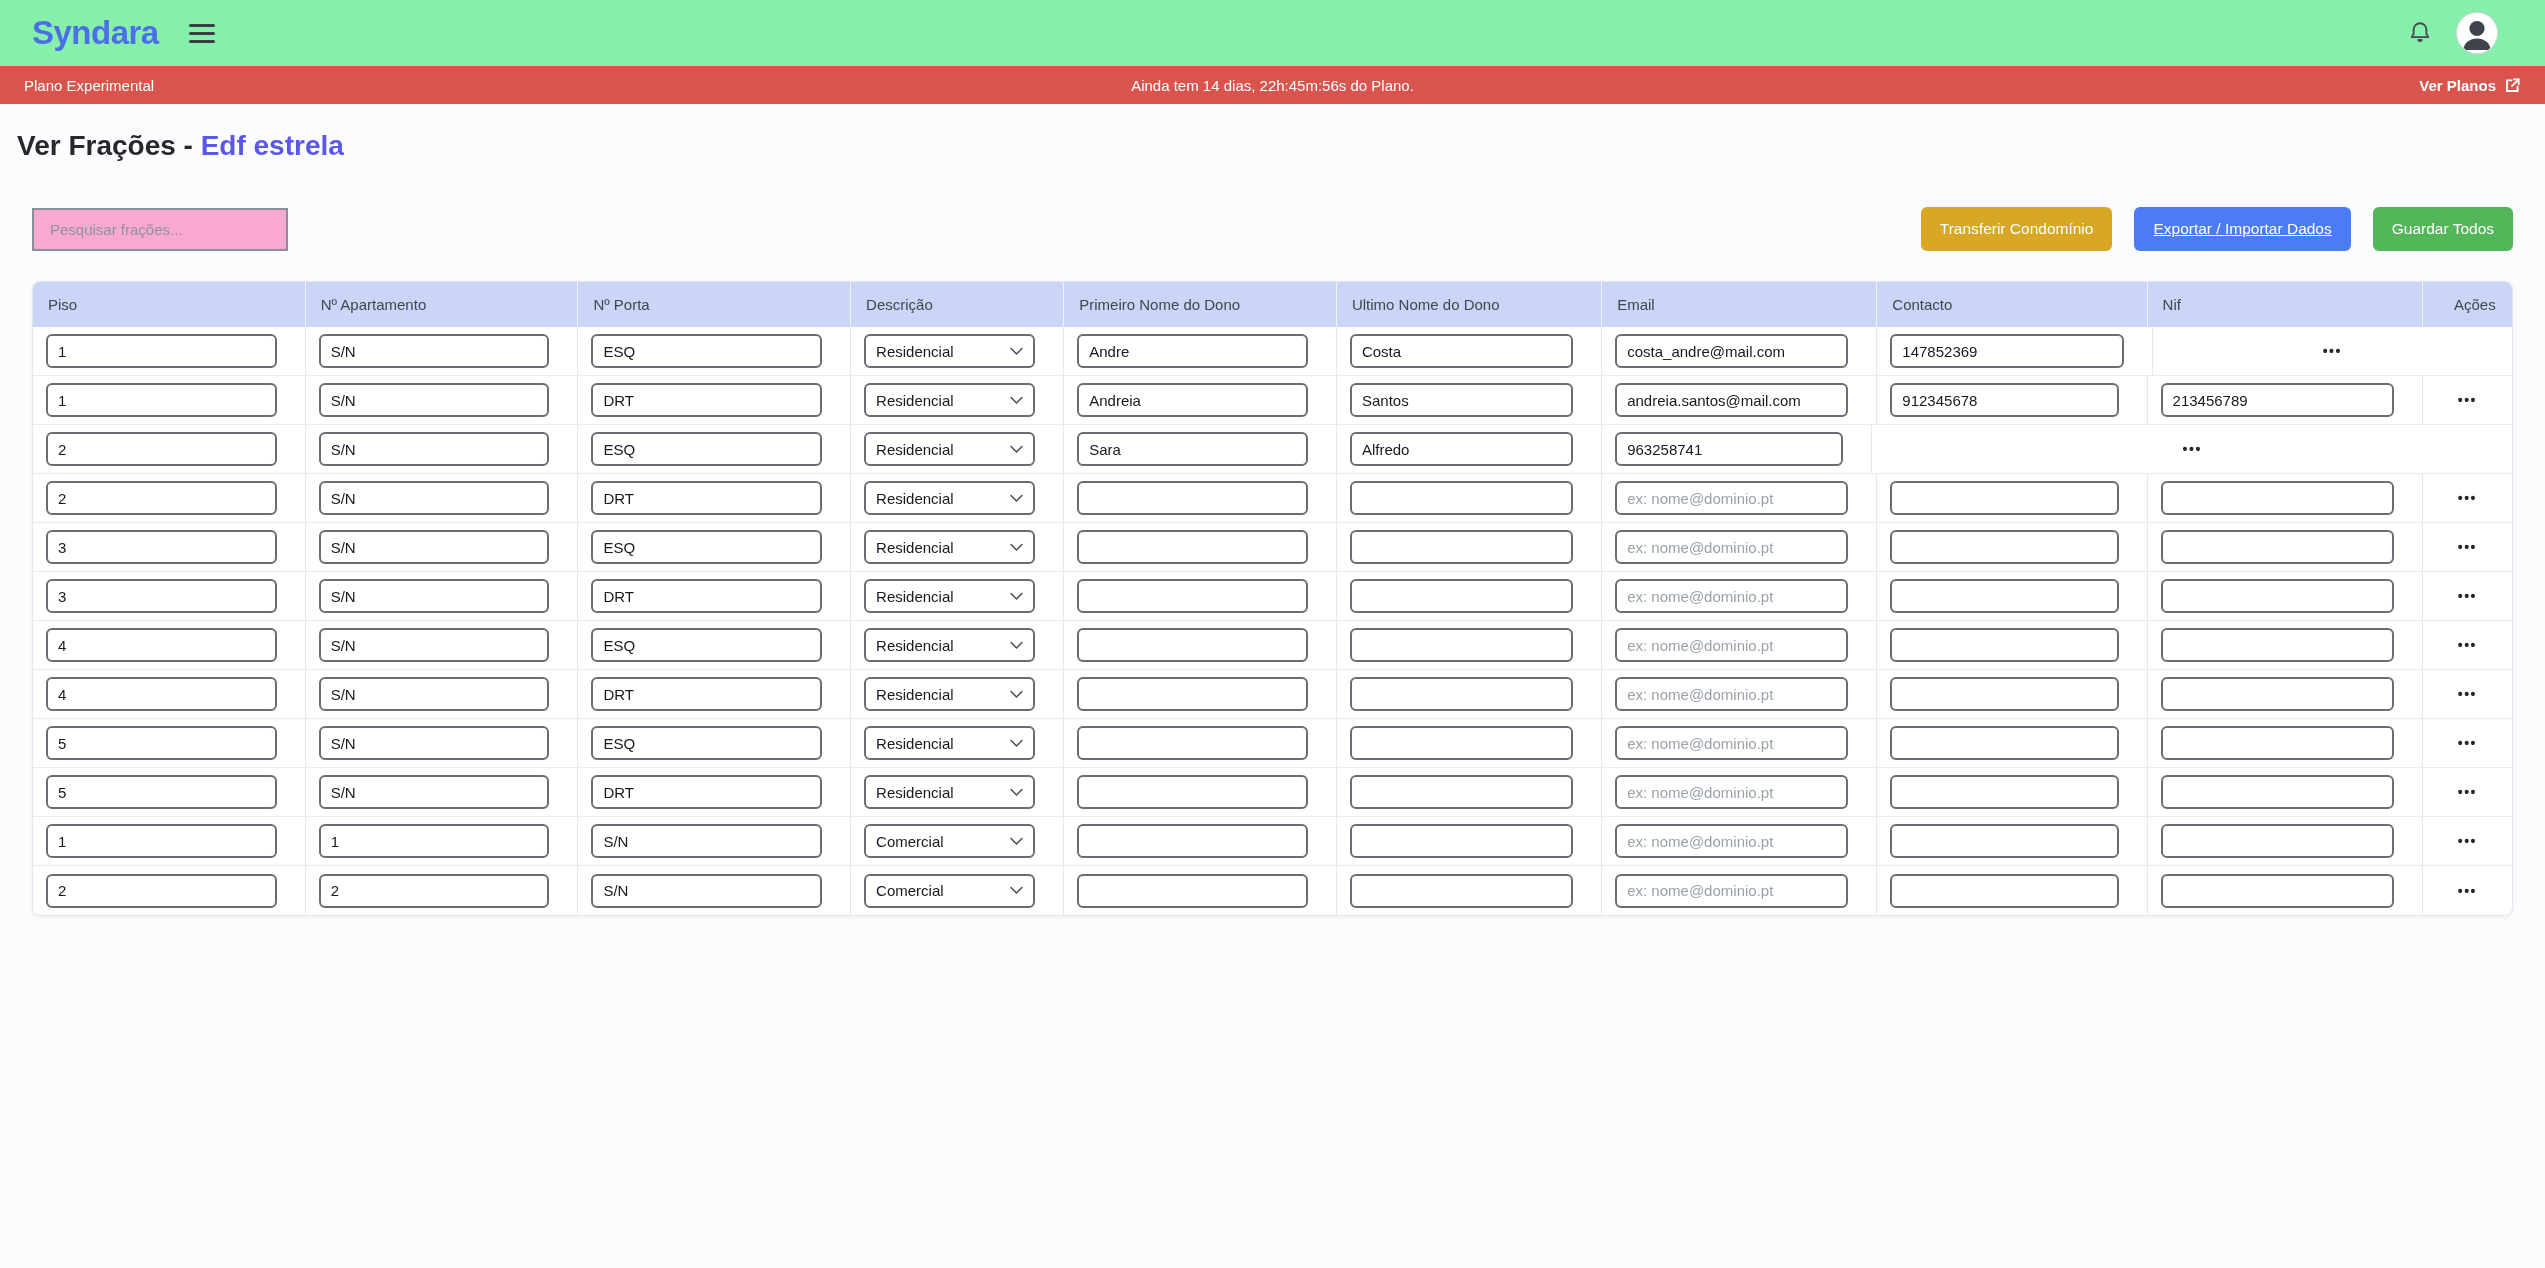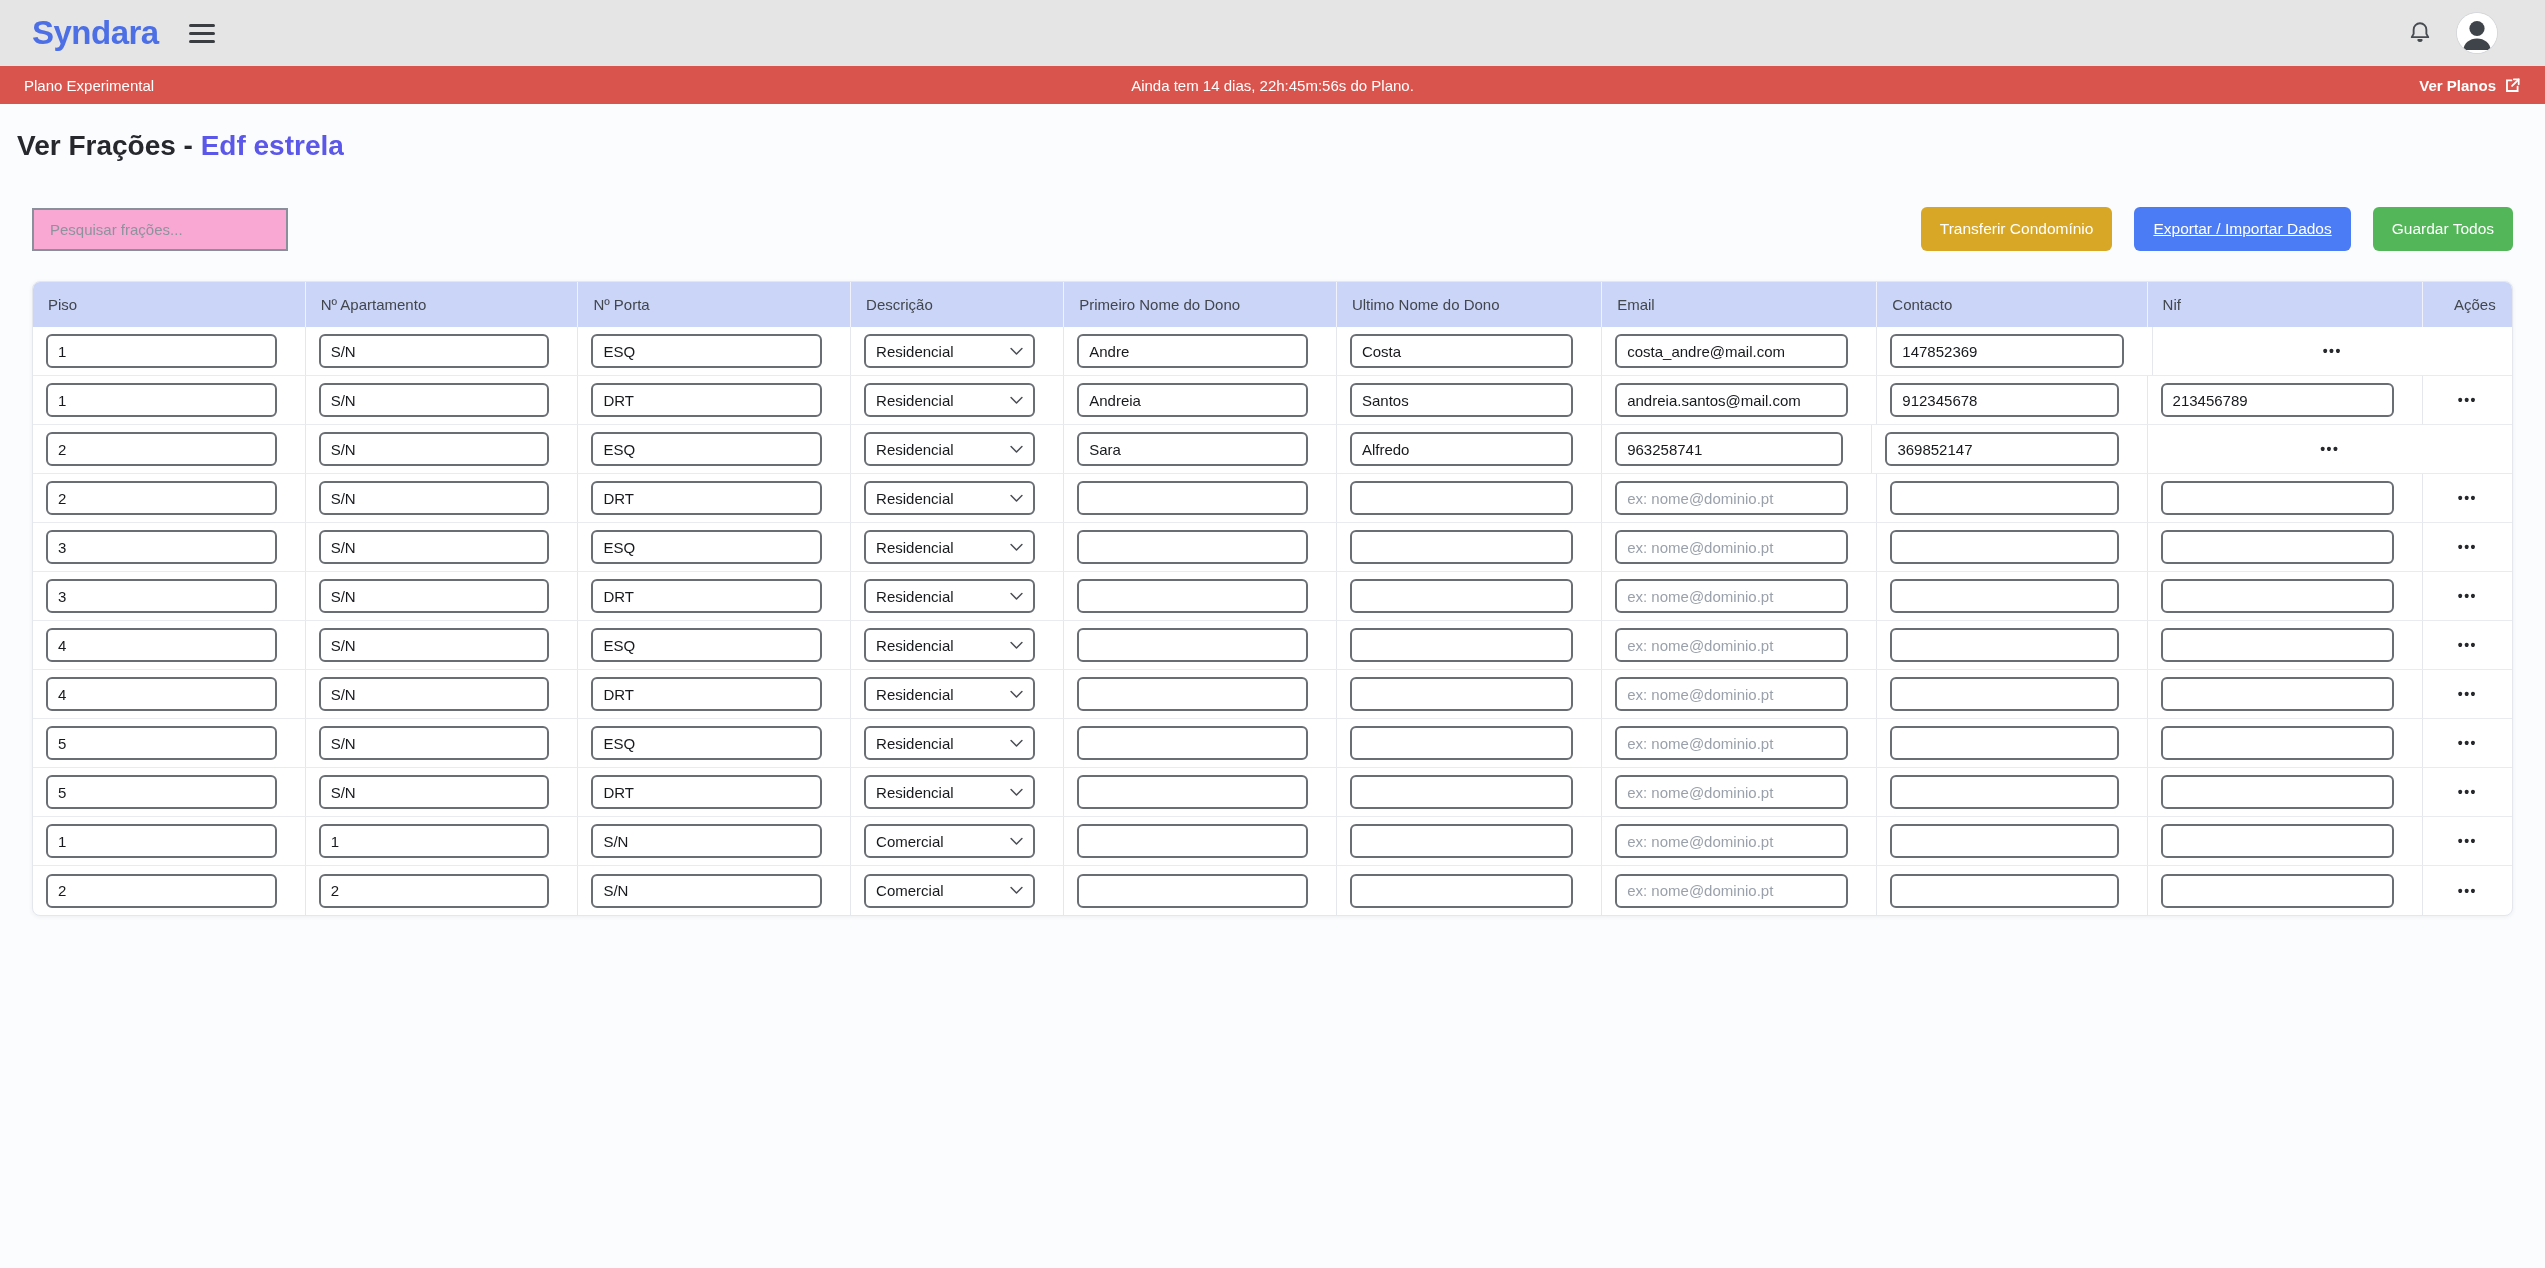--- a/index.html
+++ b/index.html
@@ -6,21 +6,21 @@
   html,body { width:2545px; height:1268px; }
   body {
     font-family:"Liberation Sans", sans-serif;
     background:#fbfcfd;
     color:#26282e;
     overflow:hidden;
   }
 
   
   .topbar {
-    height:66px; background:#e5e5e5;
+    height:66px; background:#86efac;
     display:flex; align-items:center;
     padding:0 48px 0 32px;
   }
   .logo {
     font-size:33px; font-weight:800; letter-spacing:-0.5px;
     color:var(--c-brand_blue,#4c6fe6); cursor:pointer;
   }
   .hamburger { margin-left:30px; width:26px; cursor:pointer; }
   .hamburger div { height:3px; background:#3a3d41; border-radius:2px; margin:5px 0; }
   .topbar-right { margin-left:auto; display:flex; align-items:center; gap:22px; }
@@ -299,23 +299,20 @@
     </div>
     <div class="cell c-primeiro">
           <input type="text" value="Sara" style="">
         </div>
     <div class="cell c-ultimo">
           <input type="text" value="Alfredo" style="">
         </div>
     <div class="cell c-contacto">
           <input type="text" value="963258741" style="">
         </div>
-    <div class="cell c-nif">
-          <input type="text" value="369852147" style="">
-        </div>
     <div class="cell c-acoes">
       <button class="dots-btn">•••</button>
     </div>
   </div>
 
   <div class="trow">
     <div class="cell c-piso">
           <input type="text" value="2" style="">
         </div>
     <div class="cell c-apartamento">

